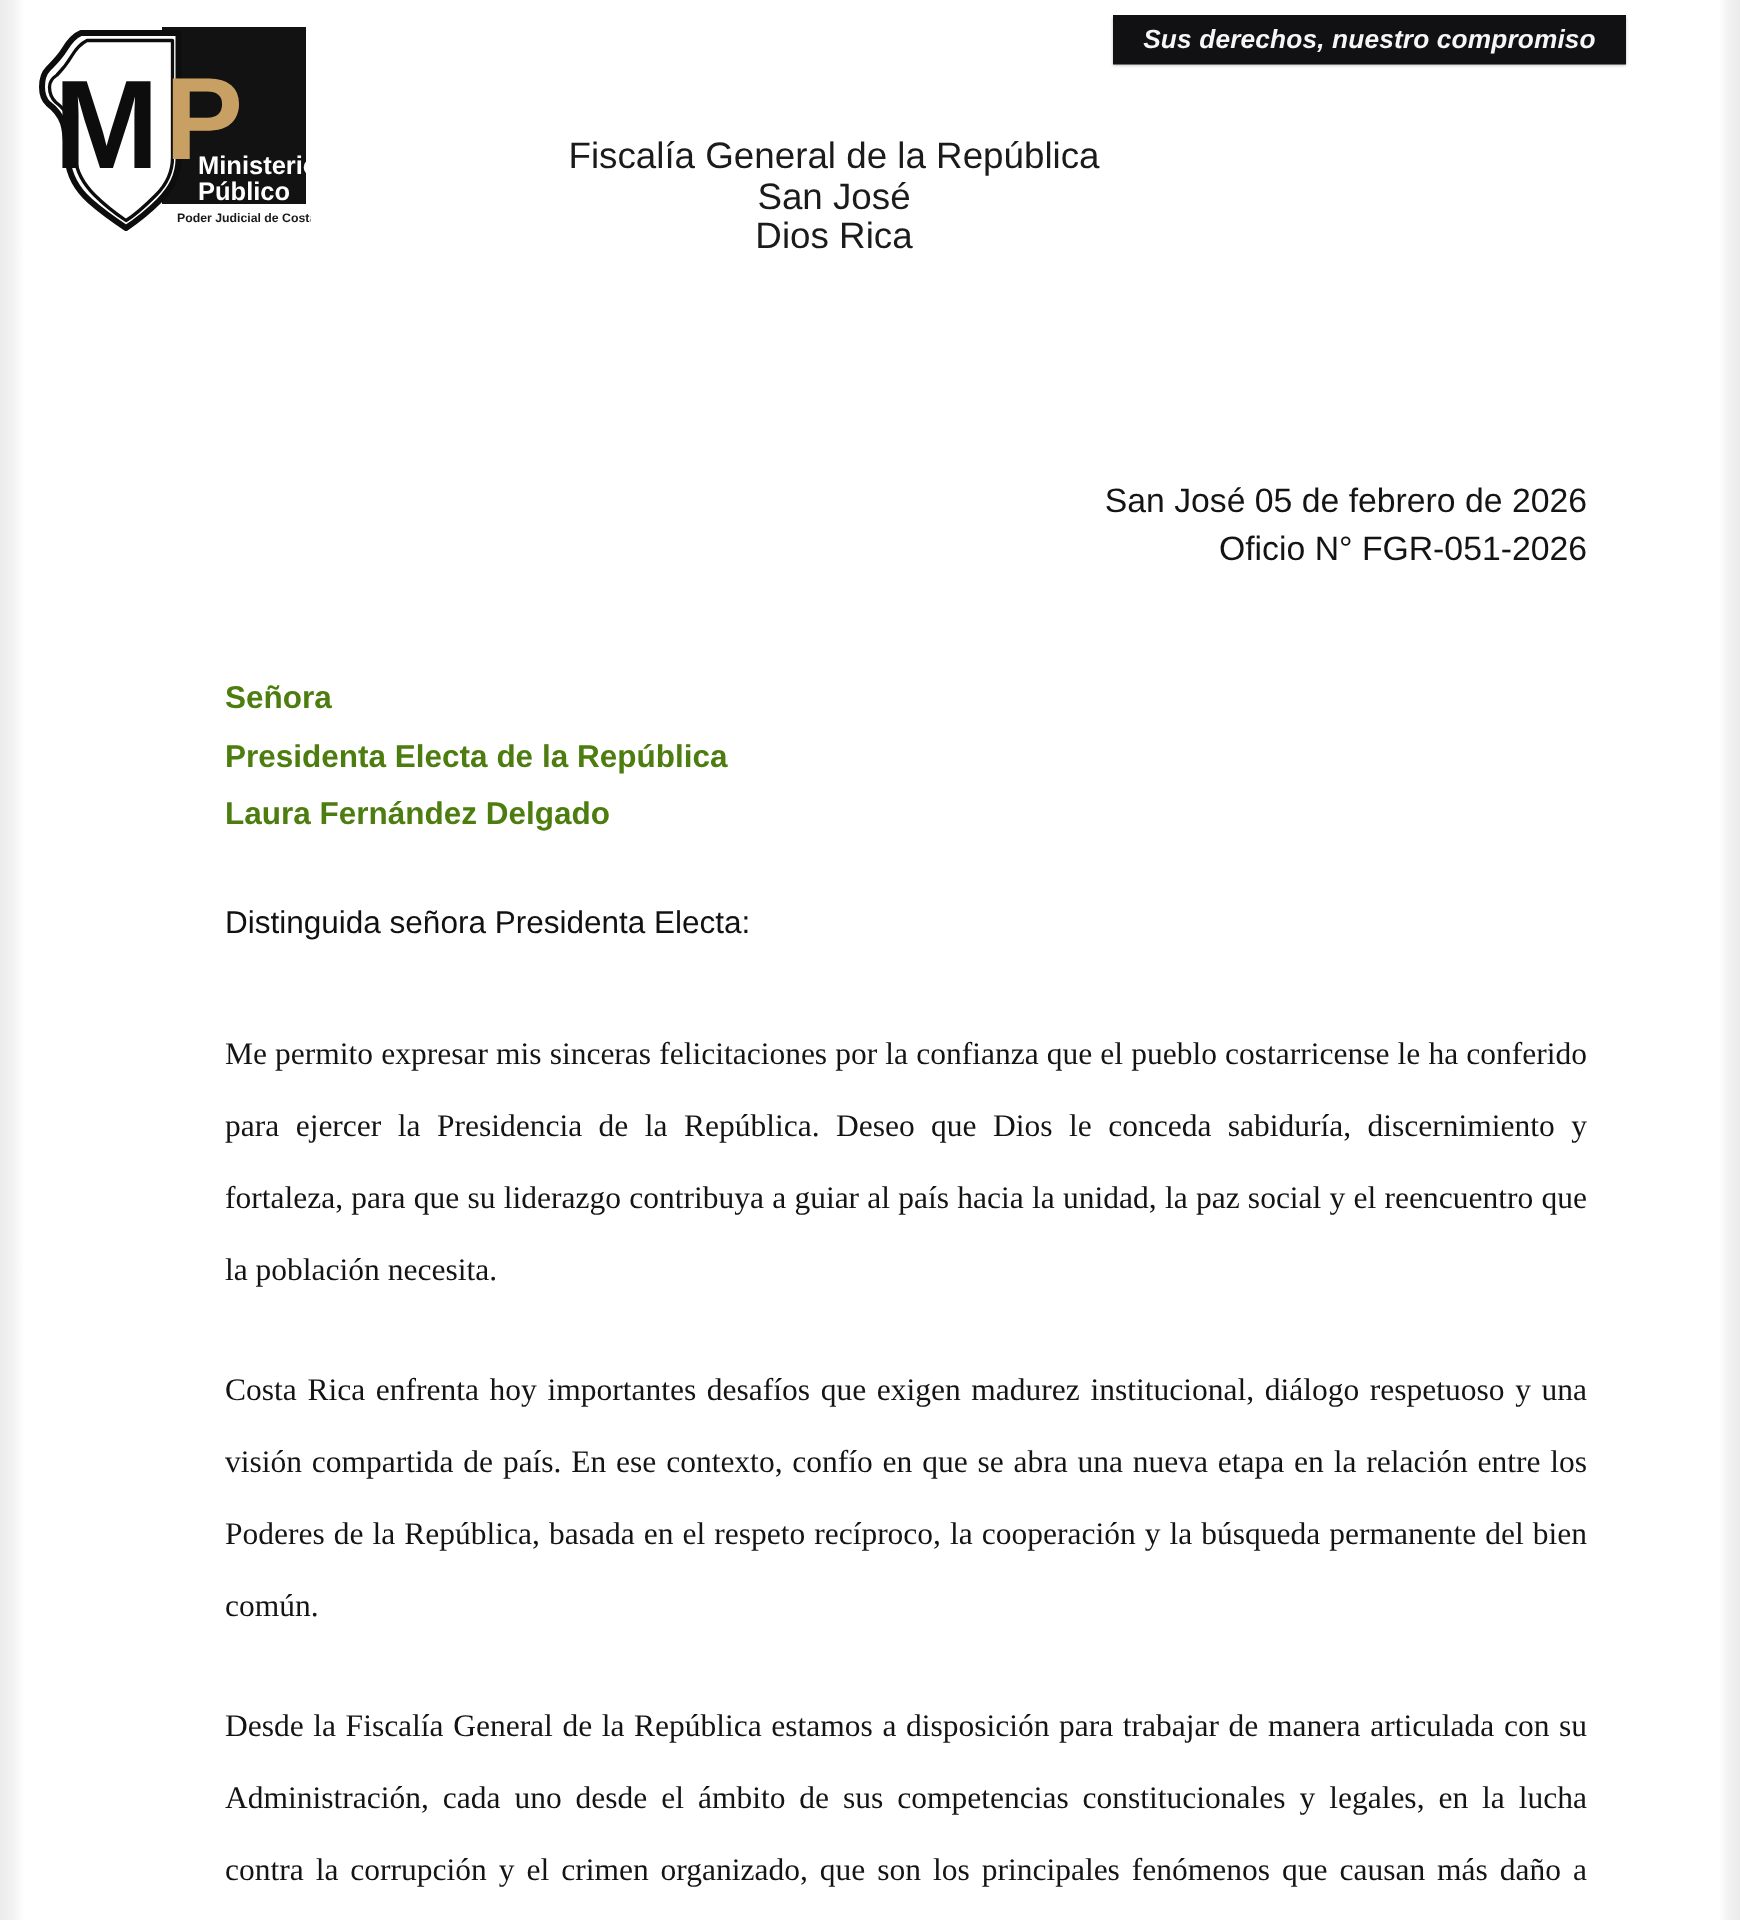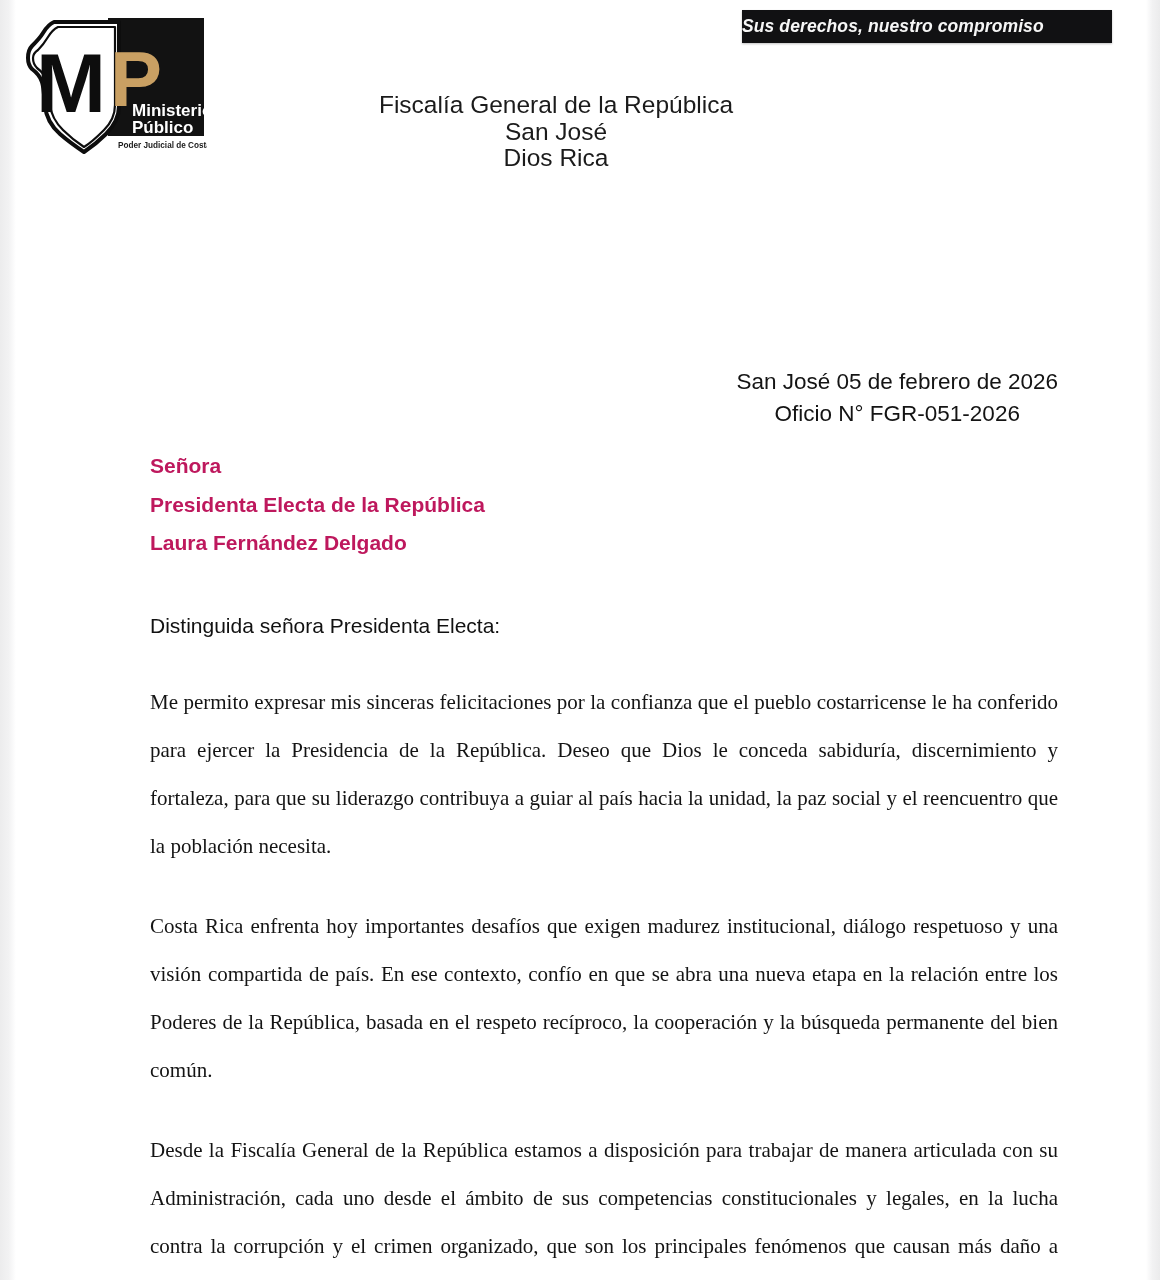--- a/index.html
+++ b/index.html
@@ -38,25 +38,26 @@
     width: 185px;
     height: 150px;
   }
   .logo svg { display: block; }
 
   
   .banner {
     position: absolute;
     left: 742px;
     top: 10px;
-    width: 370px;
+    width: 342px;
     height: 33px;
     background: #111113;
     display: flex;
     align-items: center;
+    justify-content: center;
     box-shadow: 0 1px 2px rgba(0,0,0,0.25);
   }
   .banner-text {
     color: #f6f6f6;
     font-family: "Liberation Sans", sans-serif;
     font-style: italic;
     font-weight: bold;
     font-size: 17.5px;
     letter-spacing: 0.1px;
     white-space: nowrap;
@@ -74,46 +75,44 @@
     line-height: 26.5px;
     color: #1b1b1b;
   }
   .letterhead div { white-space: nowrap; }
 
   
   .dateblock {
     position: absolute;
     right: 102px;
     top: 318px;
-    text-align: center;
+    text-align: right;
     font-size: 22.5px;
     line-height: 32px;
     color: #141414;
-    margin-top: 48px;
   }
 
   
   .addressee {
     position: absolute;
     left: 150px;
     top: 447px;
     font-weight: bold;
     font-size: 21px;
     line-height: 38.5px;
-    color: #be185d;
+    color: #4d7c0f;
   }
 
   
   .salutation {
     position: absolute;
     left: 150px;
     top: 604px;
     font-size: 21px;
     color: #111111;
-    margin-top: 10px;
   }
 
   
   .body {
     position: absolute;
     left: 150px;
     top: 678px;
     width: 908px;
   }
   .body p {

